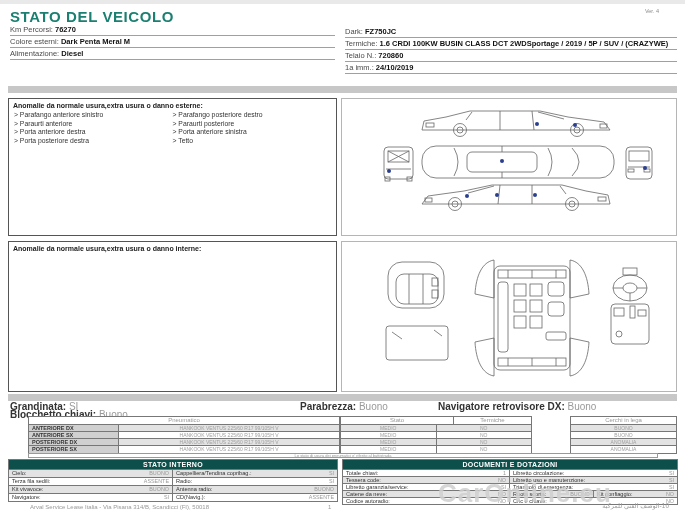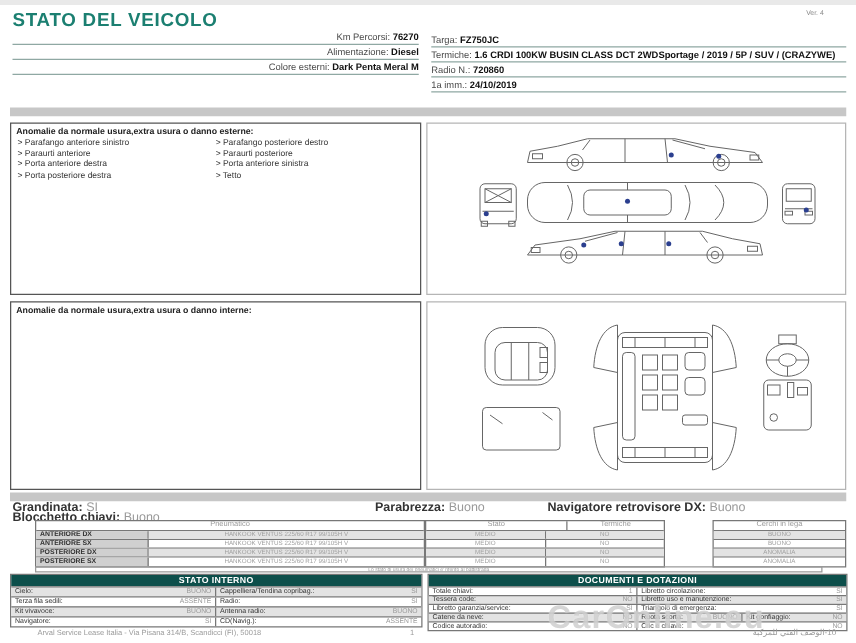--- a/index.html
+++ b/index.html
@@ -6,21 +6,21 @@
   html,body { background:#e9e9e9; }
   .page {
     position:relative; width:685px; height:514px; background:#ffffff;
     font-family:"Liberation Sans", sans-serif; overflow:hidden; margin:4px auto;
   }
   .title { position:absolute; left:10px; top:4px; font-size:15px; font-weight:bold;
            color:#1b7f71; letter-spacing:.6px; }
   .ver { position:absolute; right:26px; top:4px; font-size:5.5px; color:#8a8a8a; }
 
   
-  .info-left  { position:absolute; left:10px;  top:20px; width:325px;text-align:right; }
+  .info-left  { position:absolute; left:10px;  top:20px; width:325px; }
   .info-right { position:absolute; left:345px; top:22px; width:332px; }
   .info-row { border-bottom:1px solid #8fa8a3; padding:1px 0; font-size:7.5px;
               line-height:9px; color:#4a4a4a; }
   .info-row b { color:#111; }
   .band { position:absolute; left:8px; width:669px; height:7px; background:#c7c7c7; }
   .band1 { top:82px; } .band2 { top:390px; }
 
   
   .abox { position:absolute; border:1px solid #555; background:#fff; }
   .abox.ext { left:8px; top:94px; width:329px; height:138px; }
@@ -94,28 +94,28 @@
 </head>
 <body>
 
 <div class="page">
 
   <div class="title">STATO DEL VEICOLO</div>
   <div class="ver">Ver. 4</div>
 
   <div class="info-left">
     <div class="info-row"><span>Km Percorsi:</span> <b>76270</b></div>
+    <div class="info-row"><span>Colore esterni:</span> <b>Dark Penta Meral M</b></div>
     <div class="info-row"><span>Alimentazione:</span> <b>Diesel</b></div>
-    <div class="info-row"><span>Colore esterni:</span> <b>Dark Penta Meral M</b></div>
   </div>
 
   <div class="info-right">
-    <div class="info-row"><span>Targa:</span> <b>FZ750JC</b></div>
+    <div class="info-row"><span>Dark:</span> <b>FZ750JC</b></div>
     <div class="info-row"><span>Termiche:</span> <b>1.6 CRDI 100KW BUSIN CLASS DCT 2WDSportage / 2019 / 5P / SUV / (CRAZYWE)</b></div>
-    <div class="info-row"><span>Radio N.:</span> <b>720860</b></div>
+    <div class="info-row"><span>Telaio N.:</span> <b>720860</b></div>
     <div class="info-row"><span>1a imm.:</span> <b>24/10/2019</b></div>
   </div>
 
   <div class="band band1"></div>
 
   <div class="abox ext">
     <div class="anom-title">Anomalie da normale usura,extra usura o danno esterne:</div>
     <div class="anom-cols">
       <div class="anom-col">
         <div>&gt; Parafango anteriore sinistro</div>

